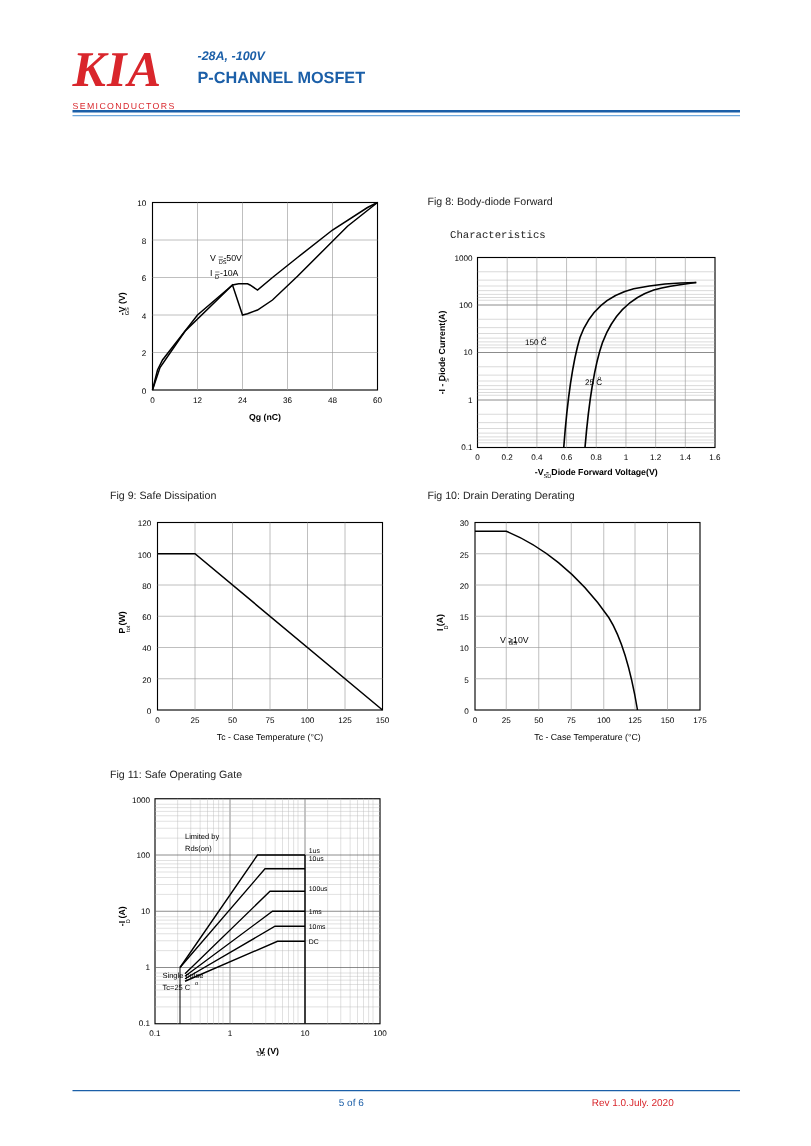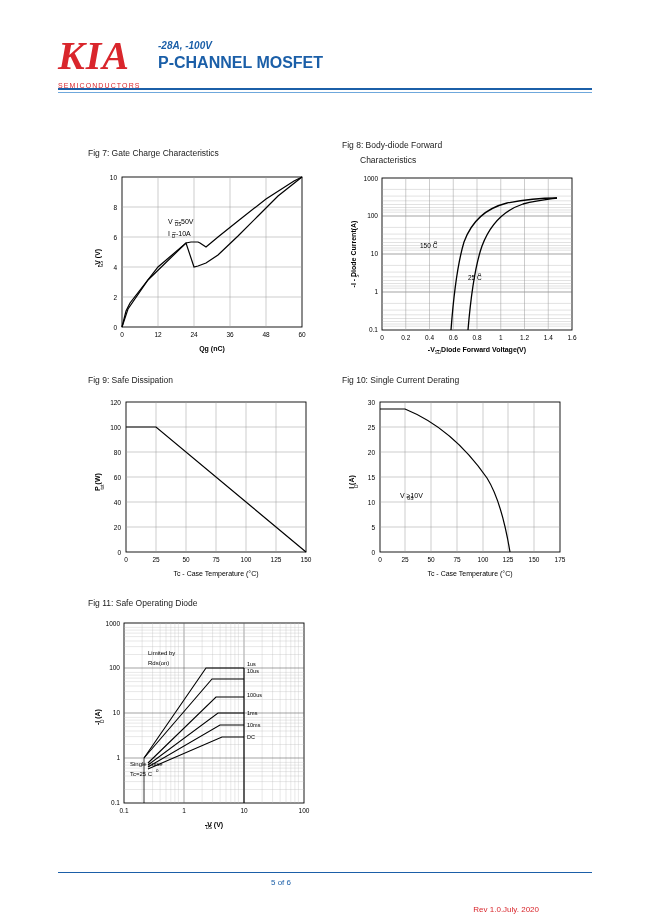--- a/index.html
+++ b/index.html
@@ -10,50 +10,49 @@
     color:#000;
     position:relative;
     overflow:hidden;
   }
   
   .header{position:absolute;left:0;top:0;width:649px;height:100px;}
   .logo{position:absolute;left:58px;top:32px;font-family:"Liberation Serif",serif;
         font-size:40px;font-weight:bold;font-style:italic;color:#d9262c;letter-spacing:1px;}
   .logo-sub{position:absolute;left:58px;top:82px;font-size:7px;color:#d9262c;letter-spacing:1.1px;}
   .hdr-line1{position:absolute;left:158px;top:40px;font-size:10px;color:#1b5fa8;font-weight:bold;font-style:italic;}
-  .hdr-line2{position:absolute;left:158px;top:54px;font-size:16px;color:#1b5fa8;font-weight:bold;}
+  .hdr-line2{position:absolute;left:158px;top:54px;font-size:13px;color:#1b5fa8;font-weight:bold;}
   .partno{position:absolute;right:52px;top:48px;font-size:21px;color:#d9262c;font-weight:bold;}
   .rule-thick{position:absolute;left:58px;top:88px;width:534px;height:2px;background:#1b5fa8;}
   .rule-thin{position:absolute;left:58px;top:92px;width:534px;height:1px;background:#6fa8dc;}
 
   
   .foot-rule{position:absolute;left:58px;top:872px;width:534px;height:1px;background:#1b5fa8;}
   .foot-page{position:absolute;left:0;top:878px;width:562px;text-align:center;font-size:8px;color:#1b5fa8;}
-  .foot-rev{position:absolute;right:110px;top:878px;font-size:8px;color:#d9262c;margin-top:27px;}
+  .foot-rev{position:absolute;right:110px;top:878px;font-size:8px;color:#d9262c;}
 
   
   .fig{position:absolute;}
-  .fig-title{font-size:8.5px;color:#222;margin:0 0 4px 0;line-height:11px;}
+  .fig-title{font-size:8.5px;color:#222;margin:16px 0 4px 0;line-height:11px;}
   svg{display:block;}
   text{font-family:"Liberation Sans", sans-serif;}
 </style>
 </head>
 <body>
 
 <div class="header">
   <div class="logo">KIA</div>
   <div class="logo-sub">SEMICONDUCTORS</div>
   <div class="hdr-line1">-28A,  -100V</div>
   <div class="hdr-line2">P-CHANNEL MOSFET</div>
   <div class="rule-thick"></div>
   <div class="rule-thin"></div>
 </div>
 
 <div class="fig" style="left:88px;top:148px;">
-  <div class="fig-title">Fig 7: Gate Charge Characteristics</div>
   <svg width="230" height="210" viewBox="0 0 230 210">
 
     <rect x="34" y="14" width="180" height="150" fill="#fff" stroke="#000" stroke-width="0.9"></rect>
     <g stroke="#999" stroke-width="0.5">
       <line x1="70" y1="14" x2="70" y2="164"></line>
       <line x1="106" y1="14" x2="106" y2="164"></line>
       <line x1="142" y1="14" x2="142" y2="164"></line>
       <line x1="178" y1="14" x2="178" y2="164"></line>
       <line x1="34" y1="44" x2="214" y2="44"></line>
       <line x1="34" y1="74" x2="214" y2="74"></line>
@@ -87,21 +86,21 @@
 
     <text x="80" y="61" font-size="7">V  =-50V</text>
     <text x="87" y="63" font-size="4.5">DS</text>
     <text x="80" y="73" font-size="7">I  =-10A</text>
     <text x="84" y="75" font-size="4.5">D</text>
   </svg>
 </div>
 
 <div class="fig" style="left:342px;top:140px;">
   <div class="fig-title">Fig 8: Body-diode Forward</div>
-  <div class="fig-title" style="margin-left:18px;">Characteristics</div>
+  <div class="fig-title" style="margin-left:18px;font-family:Liberation Mono, monospace;">Characteristics</div>
   <svg width="250" height="210" viewBox="0 0 250 210">
 
     <rect x="40" y="8" width="190" height="152" fill="#fff" stroke="#000" stroke-width="0.9"></rect>
 
     <g stroke="#aaa" stroke-width="0.35">
       <line x1="40" y1="19.4" x2="230" y2="19.4"></line>
         <line x1="40" y1="26.1" x2="230" y2="26.1"></line>
       <line x1="40" y1="30.8" x2="230" y2="30.8"></line>
         <line x1="40" y1="34.5" x2="230" y2="34.5"></line>
       <line x1="40" y1="37.5" x2="230" y2="37.5"></line>
@@ -216,21 +215,21 @@
       <text x="33" y="40">100</text>
       <text x="33" y="15">120</text>
     </g>
     <text x="128" y="186" font-size="7" text-anchor="middle">Tc - Case Temperature (°C)</text>
     <text x="12" y="92" font-size="7" text-anchor="middle" font-weight="bold" transform="rotate(-90 12 92)">P     (W)</text>
     <text x="16" y="97" font-size="4.5" text-anchor="middle" transform="rotate(-90 16 97)">tot</text>
   </svg>
 </div>
 
 <div class="fig" style="left:342px;top:375px;">
-  <div class="fig-title">Fig 10: Single Current Derating</div>
+  <div class="fig-title">Fig 10: Drain Derating Derating</div>
   <svg width="250" height="210" viewBox="0 0 250 210">
     <rect x="38" y="12" width="180" height="150" fill="#fff" stroke="#000" stroke-width="0.9"></rect>
     <g stroke="#999" stroke-width="0.5">
       <line x1="63" y1="12" x2="63" y2="162"></line>
       <line x1="89" y1="12" x2="89" y2="162"></line>
       <line x1="115" y1="12" x2="115" y2="162"></line>
       <line x1="141" y1="12" x2="141" y2="162"></line>
       <line x1="166" y1="12" x2="166" y2="162"></line>
       <line x1="192" y1="12" x2="192" y2="162"></line>
       <line x1="38" y1="37" x2="218" y2="37"></line>
@@ -262,21 +261,21 @@
     </g>
     <text x="128" y="186" font-size="7" text-anchor="middle">Tc - Case Temperature (°C)</text>
     <text x="12" y="92" font-size="7" text-anchor="middle" font-weight="bold" transform="rotate(-90 12 92)">I   (A)</text>
     <text x="16" y="96" font-size="4.5" text-anchor="middle" transform="rotate(-90 16 96)">D</text>
     <text x="58" y="108" font-size="7">V    ≥10V</text>
     <text x="65" y="110" font-size="4.5">GS</text>
   </svg>
 </div>
 
 <div class="fig" style="left:88px;top:598px;">
-  <div class="fig-title">Fig 11: Safe Operating Diode</div>
+  <div class="fig-title">Fig 11: Safe Operating Gate</div>
   <svg width="250" height="230" viewBox="0 0 250 230">
 
     <rect x="36" y="10" width="180" height="180" fill="#fff" stroke="#000" stroke-width="0.9"></rect>
 
     <g stroke="#bbb" stroke-width="0.35">
       <line x1="54.1" y1="10" x2="54.1" y2="190"></line>
         <line x1="64.6" y1="10" x2="64.6" y2="190"></line>
       <line x1="72.1" y1="10" x2="72.1" y2="190"></line>
         <line x1="78.0" y1="10" x2="78.0" y2="190"></line>
       <line x1="82.8" y1="10" x2="82.8" y2="190"></line>

